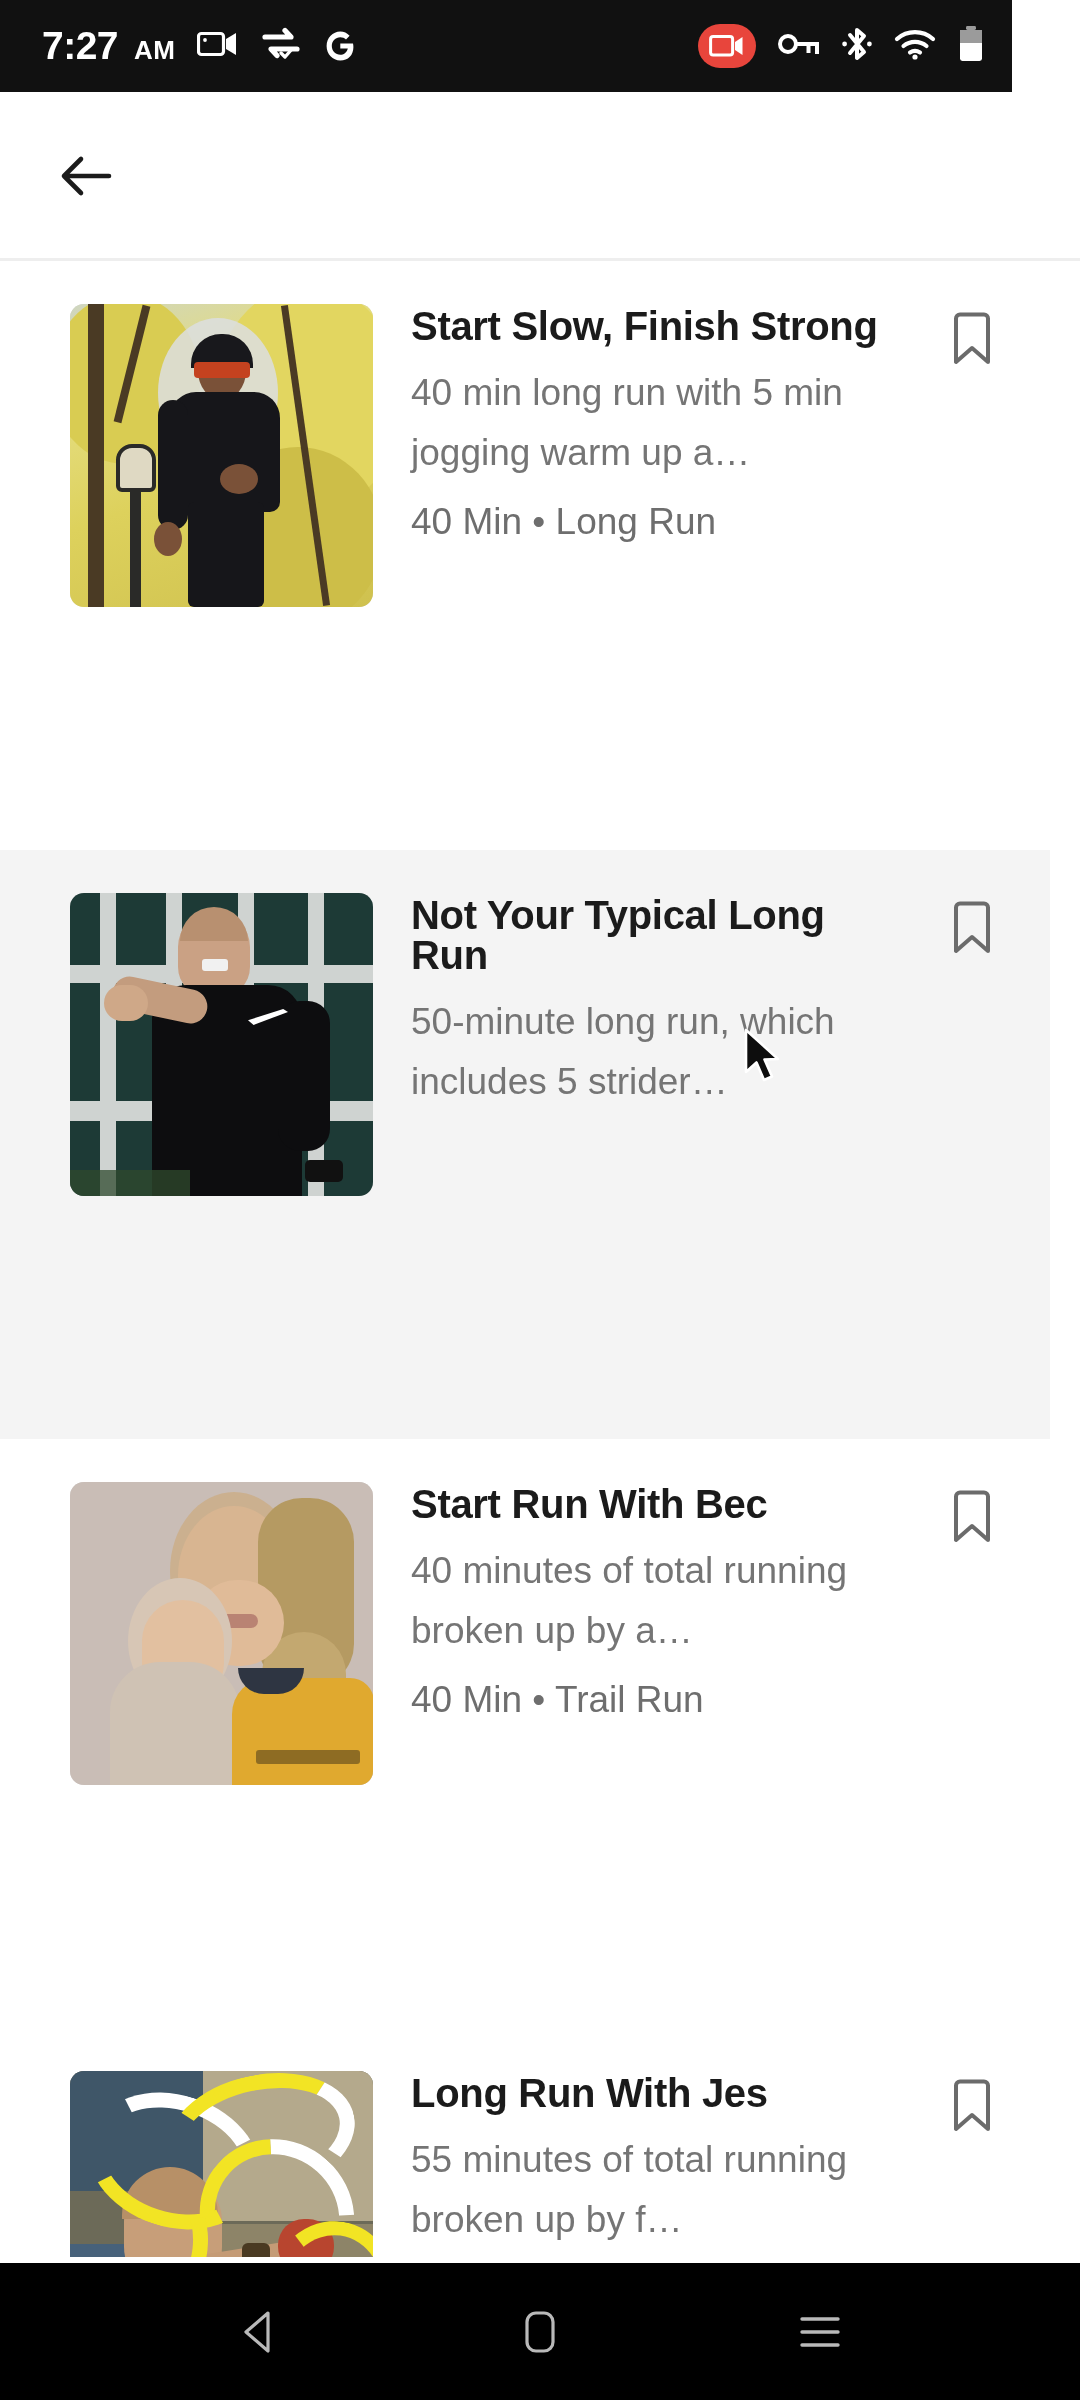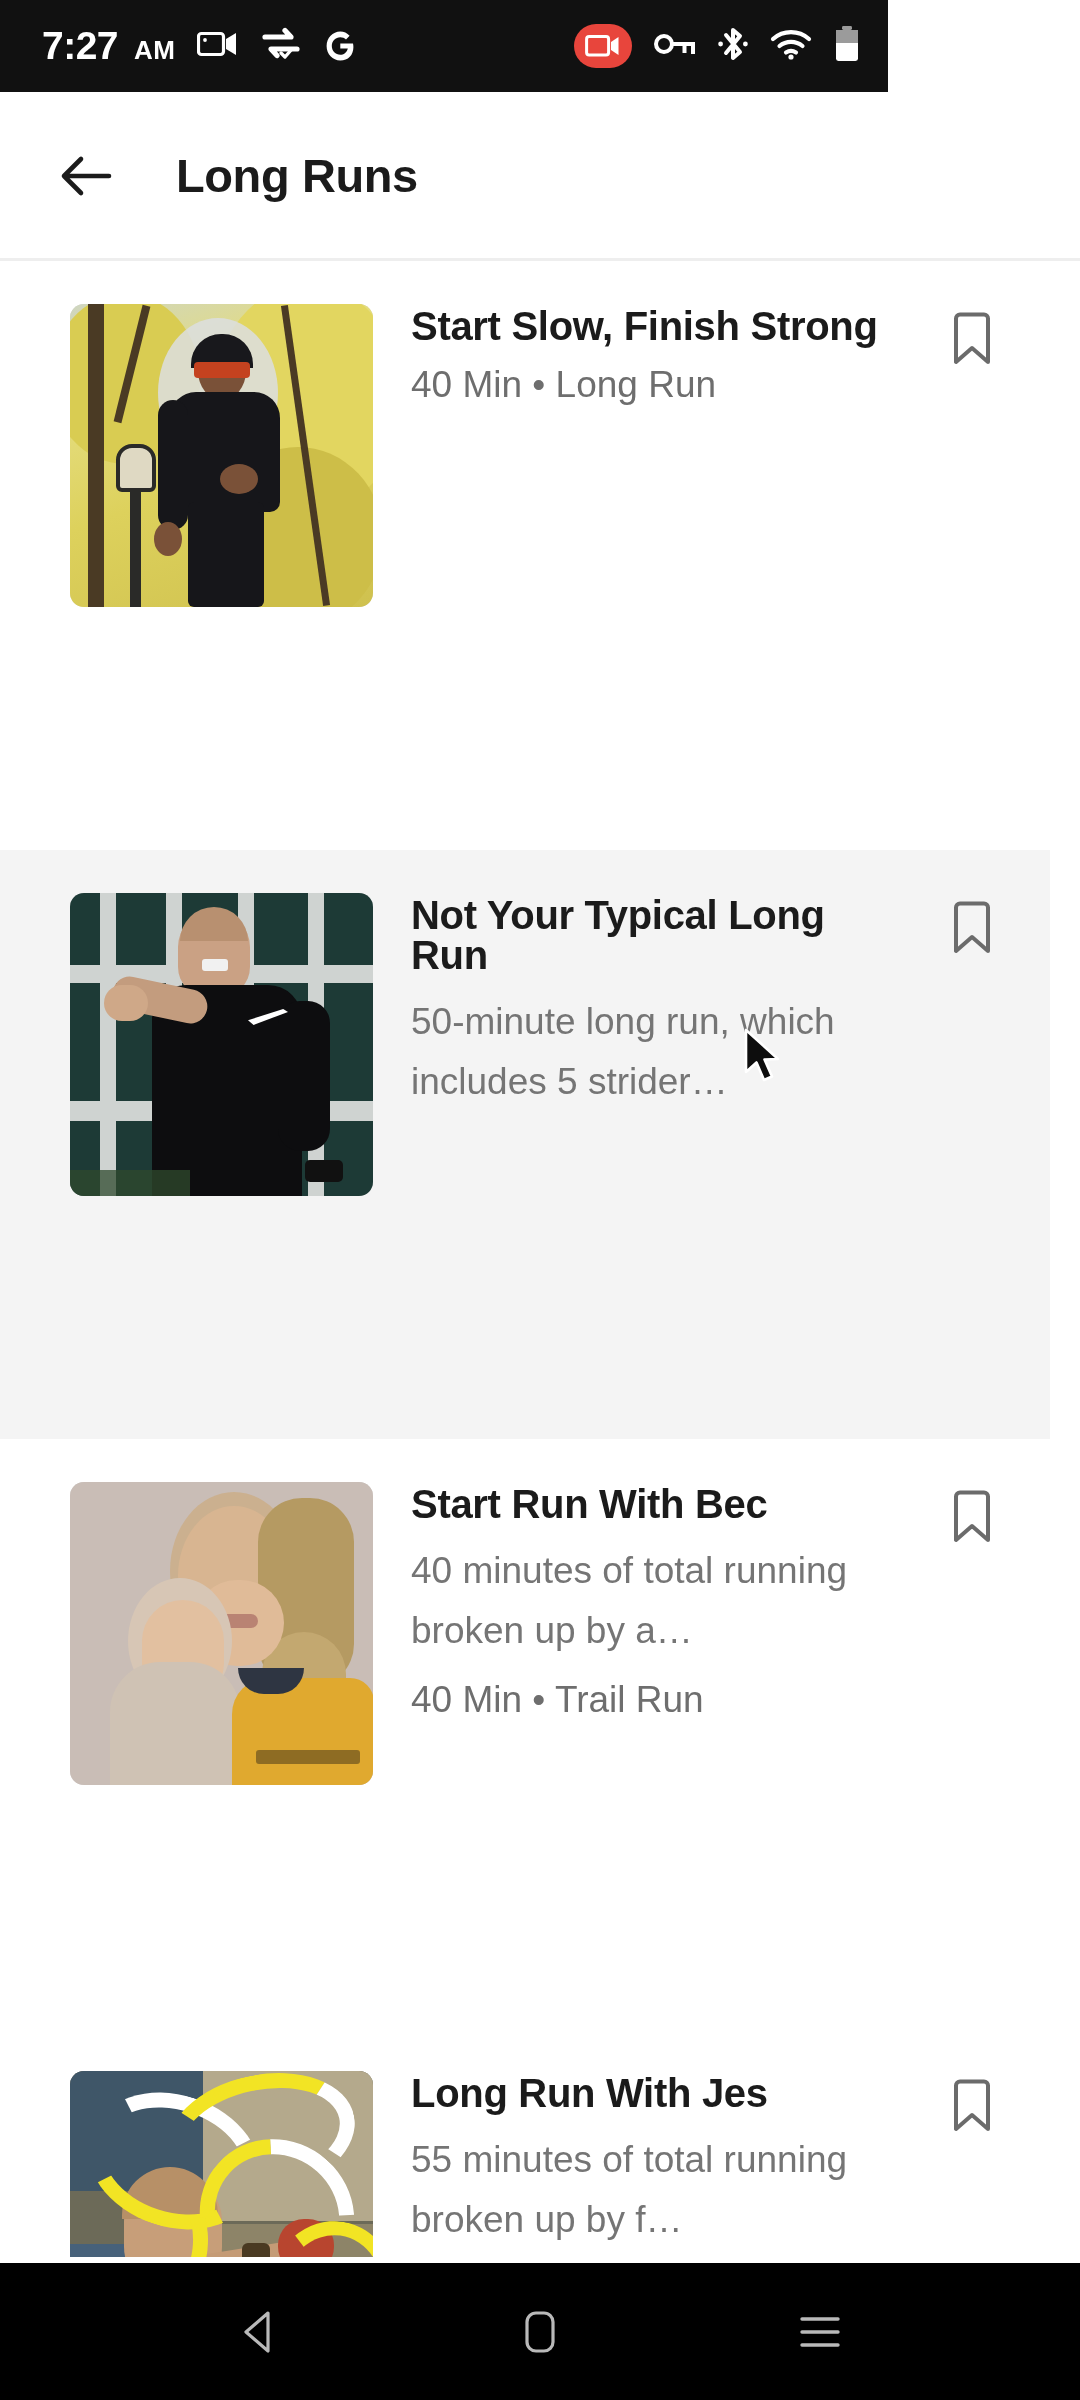--- a/index.html
+++ b/index.html
@@ -6,21 +6,21 @@
   html, body {
     width:1080px; height:2400px;
     background:#ffffff;
     font-family:"Liberation Sans", sans-serif;
     overflow:hidden;
   }
   #screen { position:relative; width:1080px; height:2400px; background:#fff; }
 
   
   .statusbar {
-    position:absolute; top:0; left:0; width:888px; height:92px;
+    position:absolute; top:0; left:0; width:1012px; height:92px;
     background:#111111; display:flex; align-items:center;
     padding:0 28px 0 42px; color:#ffffff;
   }
   .sb-left { display:flex; align-items:baseline; gap:16px; flex:0 0 auto; }
   .sb-clock { font-size:39px; font-weight:700; letter-spacing:-.5px; line-height:1; }
   .sb-ampm { font-size:26px; font-weight:700; letter-spacing:.3px; }
   .sb-left-icons { display:flex; align-items:center; gap:22px; margin-left:22px; }
   .sb-mid { flex:1 1 auto; }
   .sb-right { display:flex; align-items:center; gap:22px; flex:0 0 auto; }
   .sb-ic { display:block; }
@@ -196,21 +196,20 @@
       </span>
     </div>
   </div>
 
   <div class="appbar">
     <div class="back-btn">
       <svg width="54" height="46" viewBox="0 0 54 46">
         <path d="M50 23 H5 M22 6 L5 23 L22 40" fill="none" stroke="#1b1b1b" stroke-width="4.6" stroke-linecap="round" stroke-linejoin="round"></path>
       </svg>
     </div>
-    <div class="appbar-title">Long Runs</div>
   </div>
   <div class="appbar-divider"></div>
 
   <div class="list">
 
     <div class="row">
       <div class="thumb">
         <div class="thumb-art">
           <div class="t1-sky"></div>
           <div class="t1-leaf" style="left:-20px;top:-10px;width:150px;height:170px;background:#d9cc52;"></div>
@@ -227,20 +226,21 @@
           <div class="t1-glass" style="left:124px;top:58px;width:56px;height:16px;"></div>
           <div class="t1-body" style="left:100px;top:88px;width:110px;height:120px;border-radius:26px 26px 10px 10px;"></div>
           <div class="t1-body" style="left:118px;top:198px;width:76px;height:105px;border-radius:6px;"></div>
           <div class="t1-body" style="left:88px;top:96px;width:30px;height:130px;border-radius:16px;"></div>
           <div class="t1-skin" style="left:84px;top:218px;width:28px;height:34px;"></div>
           <div class="t1-skin" style="left:150px;top:160px;width:38px;height:30px;"></div>
         </div>
       </div>
       <div class="row-body">
         <div class="row-title">Start Slow, Finish Strong</div>
+        <div class="row-desc">40 min long run with 5 min jogging warm up a…</div>
         <div class="row-meta">40 Min • Long Run</div>
       </div>
       <div class="bookmark">
         <svg width="46" height="56" viewBox="0 0 46 56">
           <path d="M7 6.5 a4 4 0 0 1 4-4 h24 a4 4 0 0 1 4 4 V50 L23 36 L7 50 Z" fill="none" stroke="#6b6b6b" stroke-width="4" stroke-linejoin="round"></path>
         </svg>
       </div>
     </div>
 
     <div class="row alt">

